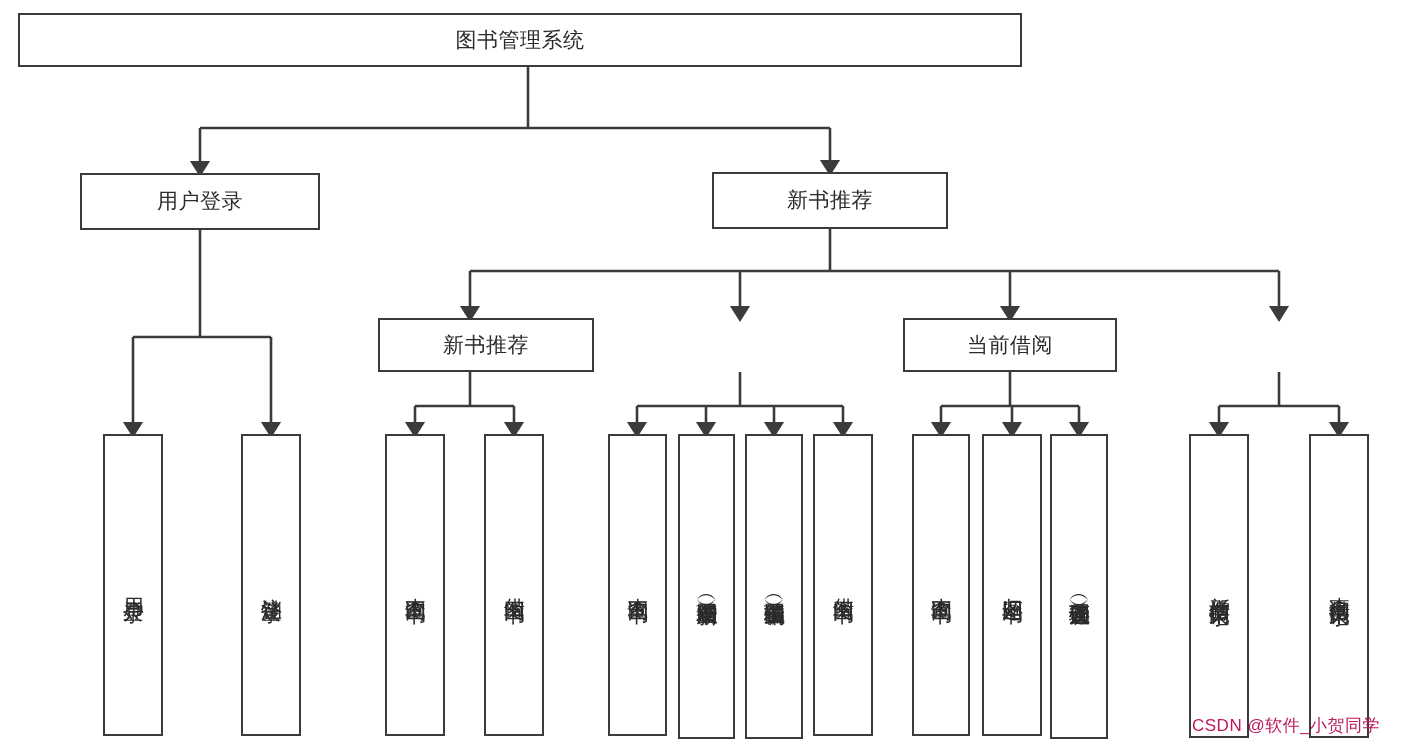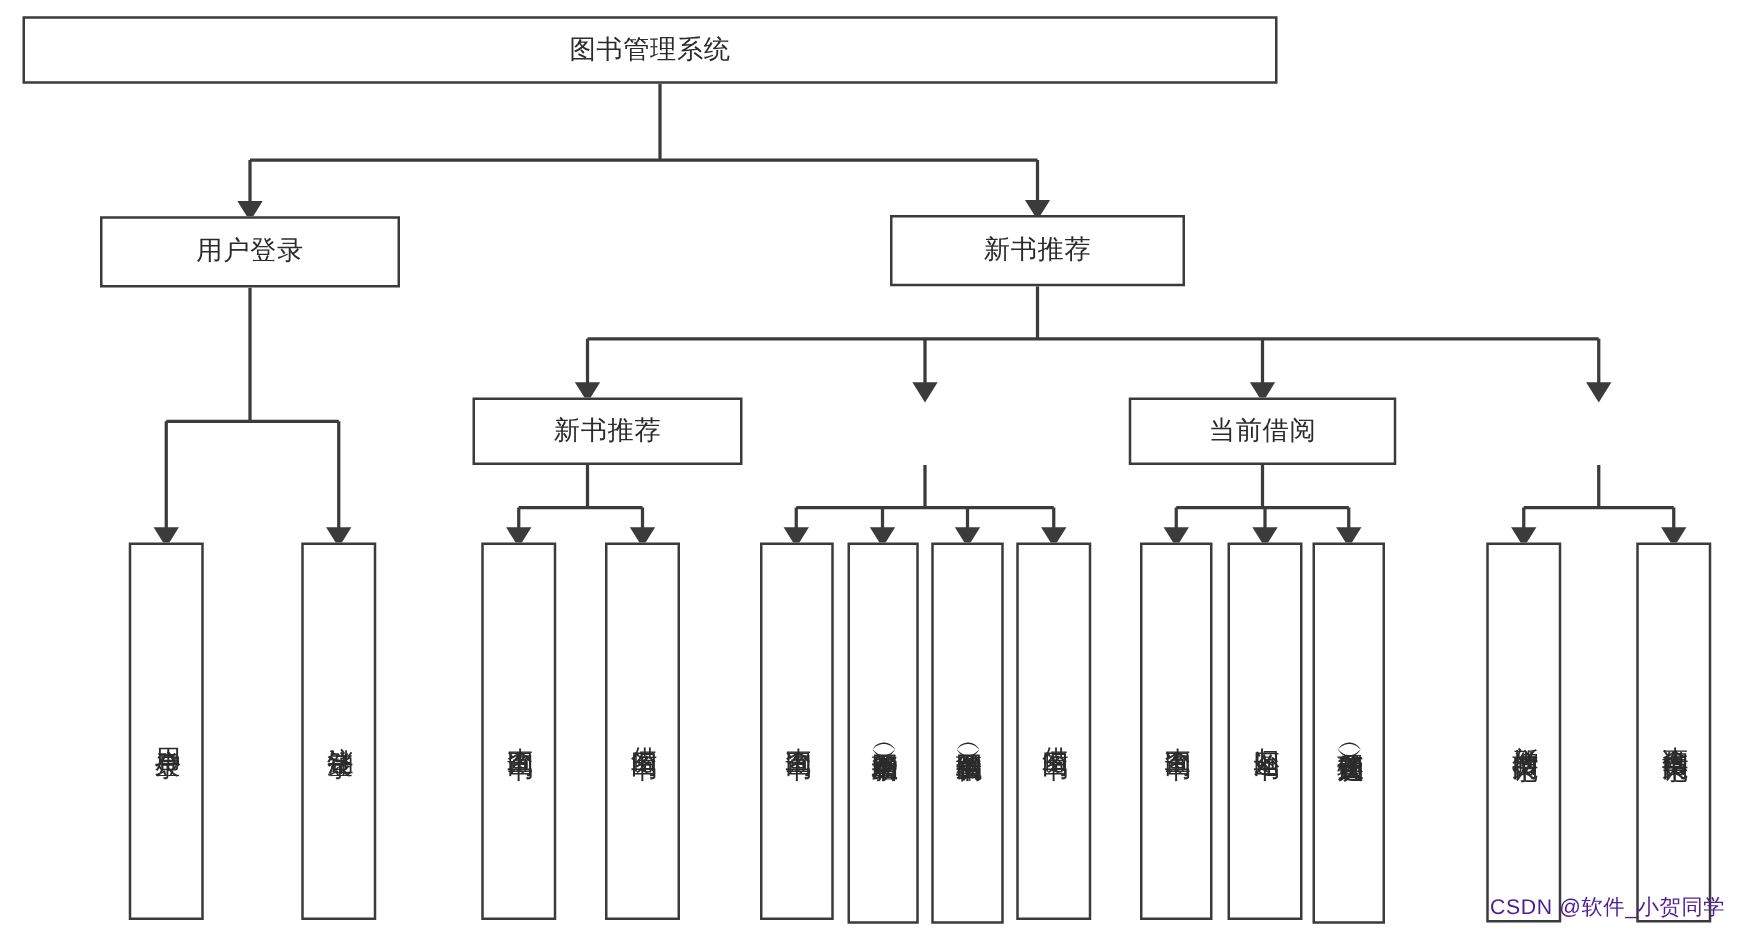--- a/index.html
+++ b/index.html
@@ -47,21 +47,21 @@
     letter-spacing: 2px;
     white-space: nowrap;
     padding: 4px 0;
   }
   .node-v.tight {
     letter-spacing: 0px;
   }
   #watermark {
     position: absolute;
     font-size: 17px;
-    color: #4c1d95;
+    color: #be185d;
     white-space: nowrap;
     letter-spacing: 0.5px;
     text-align: right;
   }
 </style>
 </head>
 <body>
 
 <div id="canvas">
 

